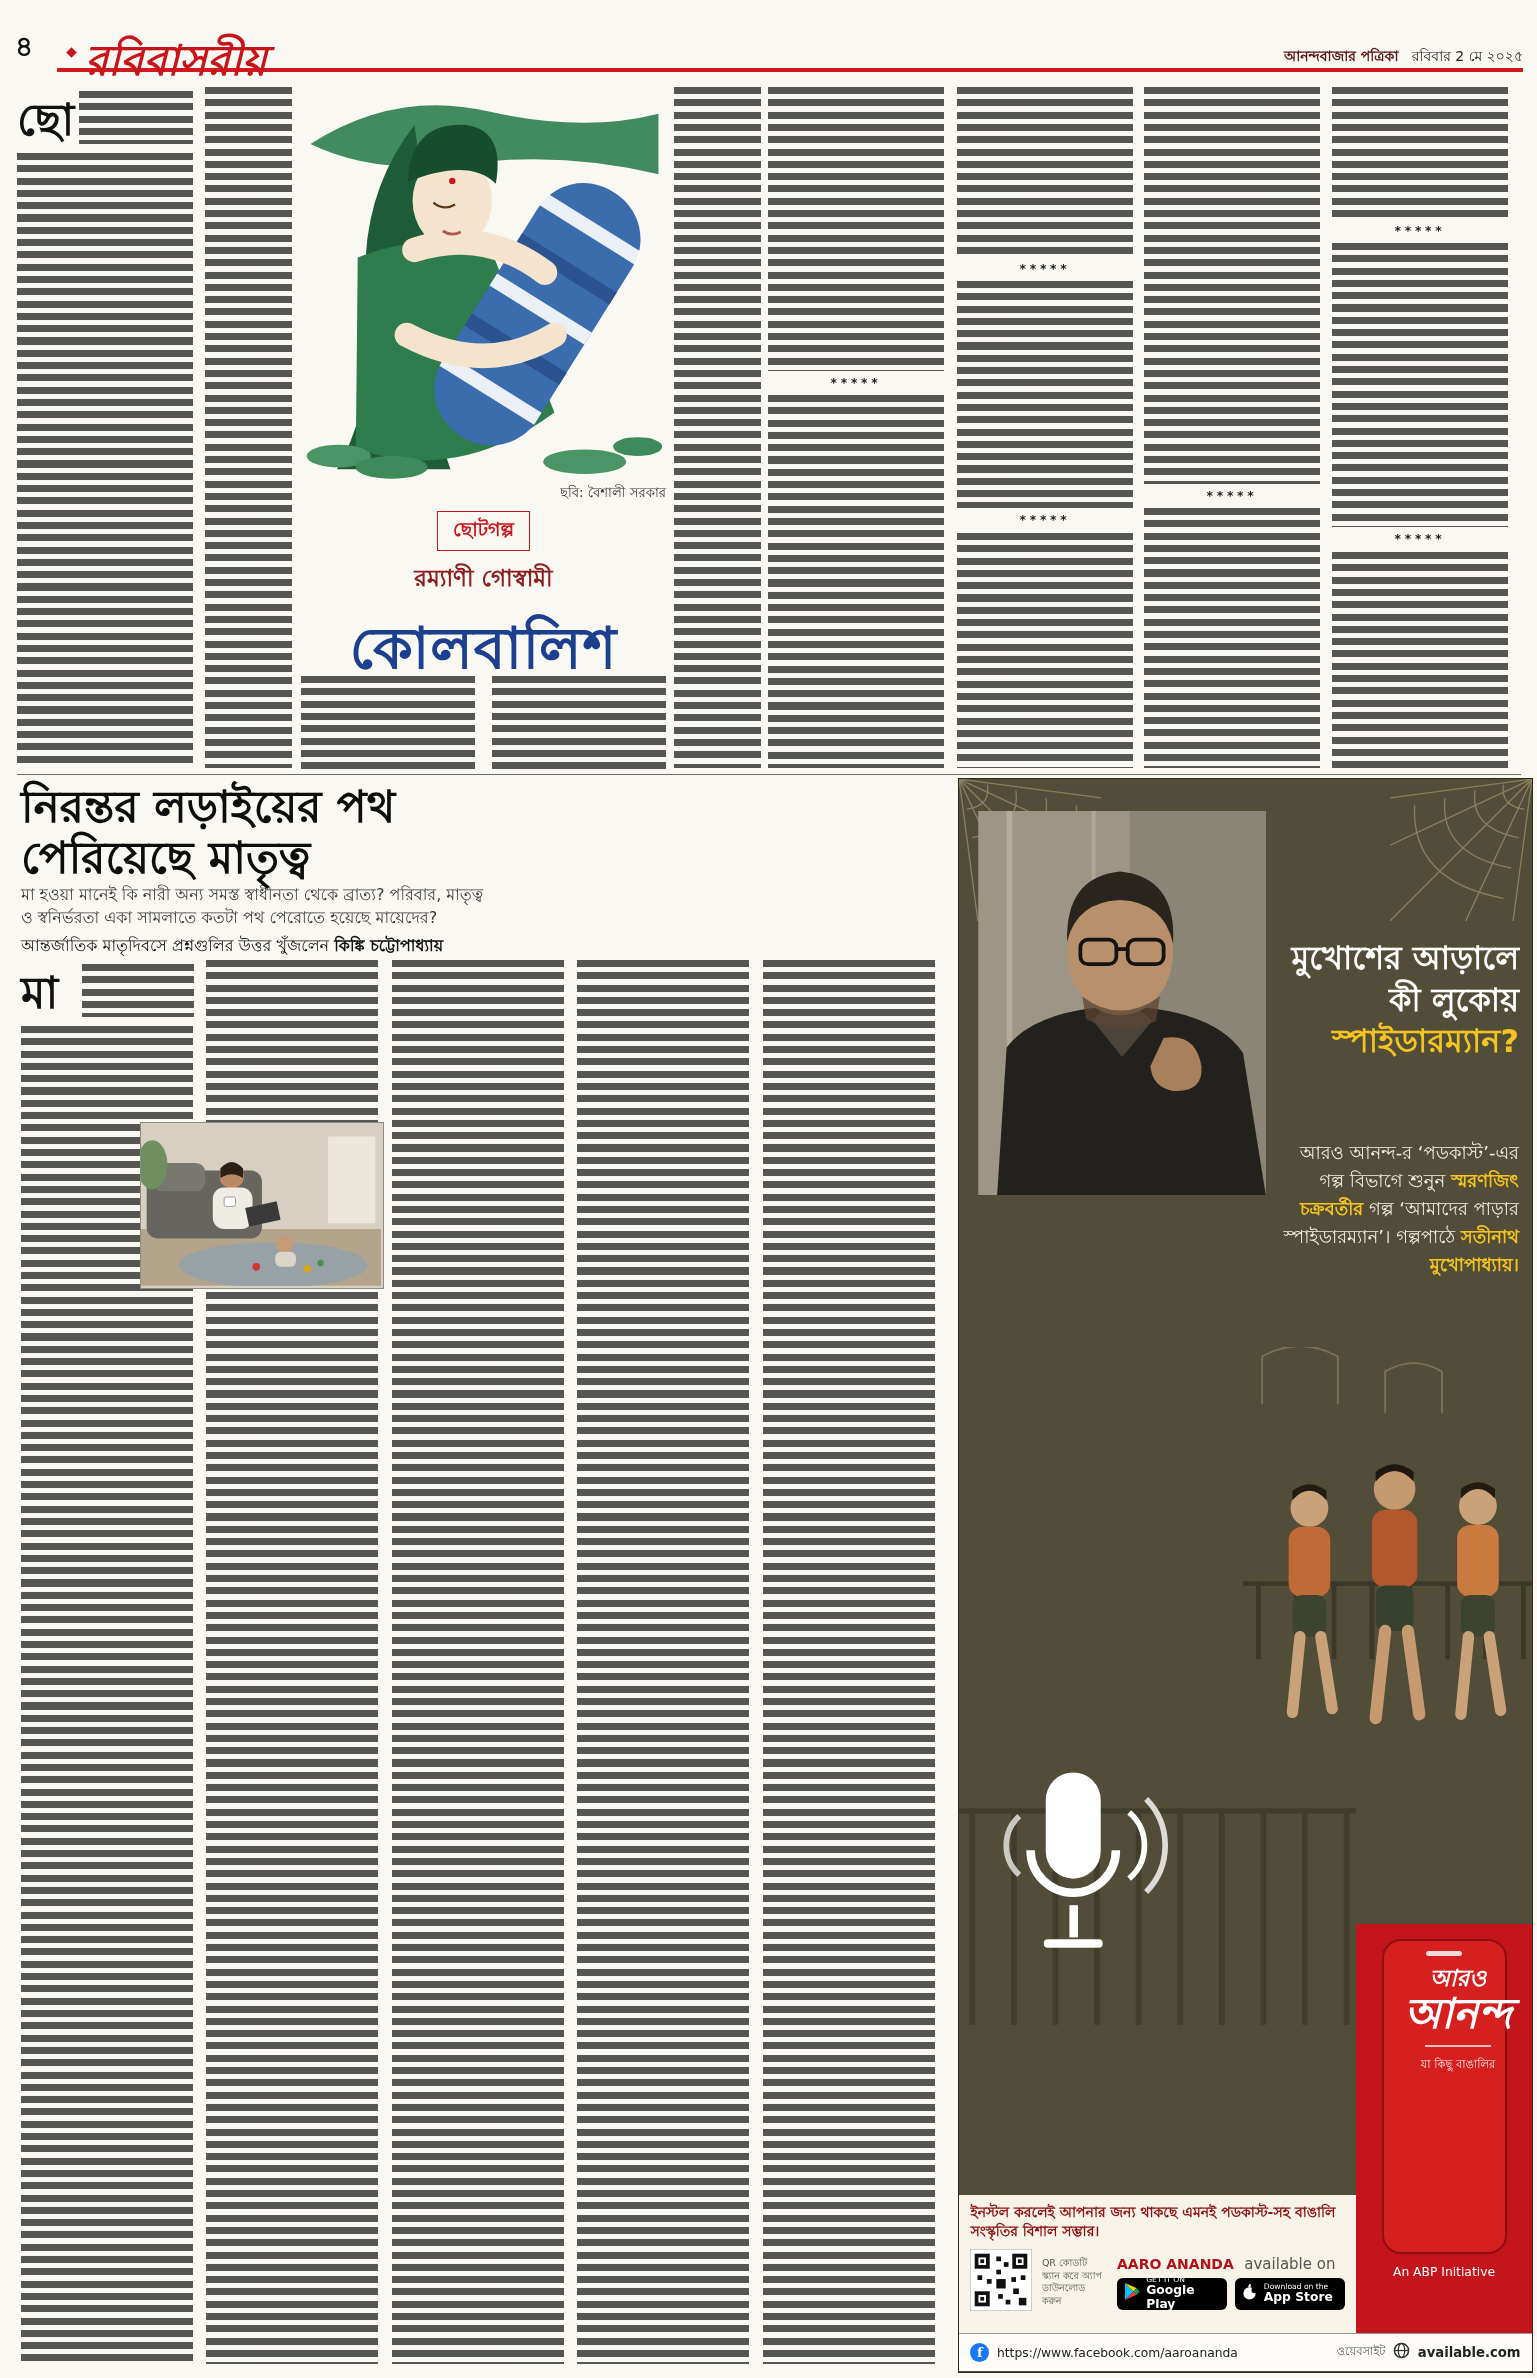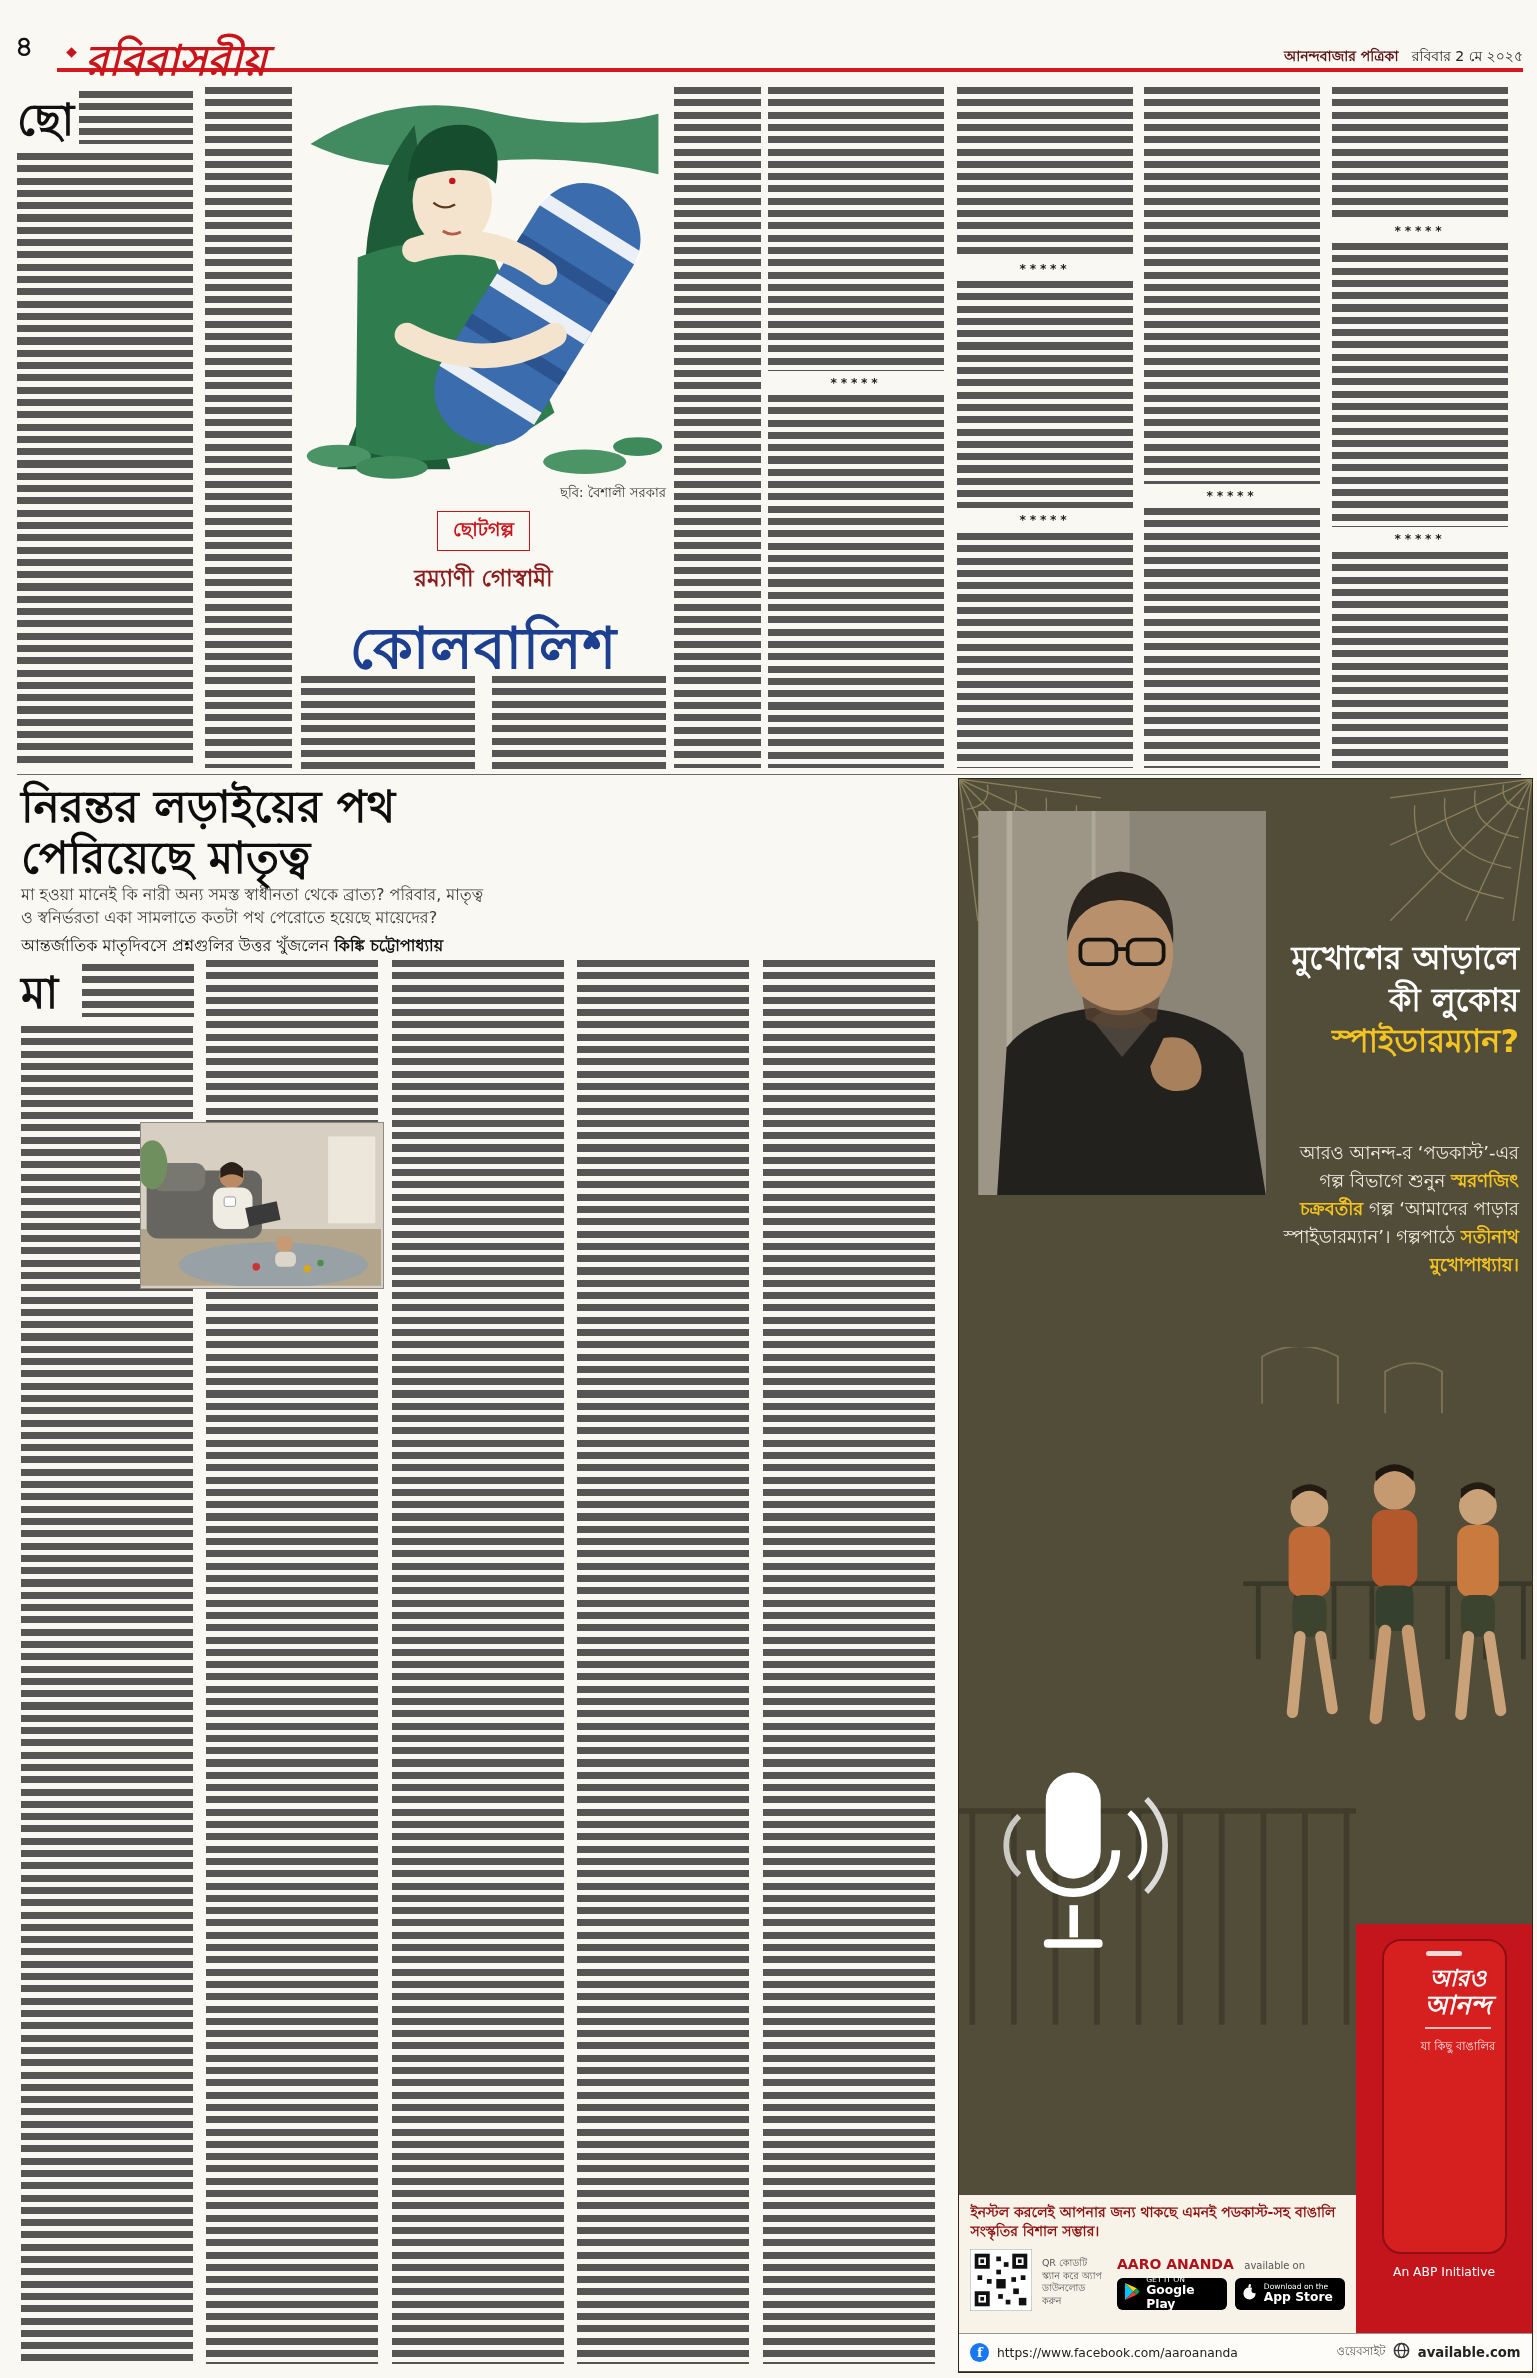--- a/index.html
+++ b/index.html
@@ -25,32 +25,32 @@
   .byline b{font-weight:700;}
   .ad{background:#514d38;border:0.9px solid #2c2a1f;}
   .ad-headline{font-weight:700;font-size:32px;line-height:1.3;color:#ffffff;}
   .ad-headline-y{font-weight:700;font-size:32px;line-height:1.3;color:#f3c321;}
   .ad-body{font-size:18px;line-height:1.55;color:#f3efe2;}
   .ad-body .y{color:#f3c321;font-weight:700;}
   .band{background:#f7f3e8;}
   .install{font-size:14px;line-height:1.4;font-weight:700;color:#8d1212;}
   .qr-caption{font-size:9.5px;line-height:1.35;color:#555;}
   .brand-red{font-weight:700;color:#b0111a;font-size:14px;}
-  .avail{font-size:10px;color:#555;margin-left:5.7px;}
+  .avail{font-size:15px;color:#555;margin-left:5.7px;}
   .badge{display:flex;align-items:center;gap:6.6px;background:#000;color:#fff;border-radius:5.7px;
          width:110px;height:32px;padding:0 7.6px;box-sizing:border-box;}
   .badge .t1{font-size:7.6px;line-height:1;}
   .badge .t2{font-size:12.3px;line-height:1.1;font-weight:700;}
   .red-panel{background:#c4151c;}
   .phone{background:#d6201f;border:2.8px solid #8e0f13;border-radius:19px;box-sizing:border-box;
          display:flex;flex-direction:column;align-items:center;padding-top:24.6px;position:relative;}
   .phone .notch{position:absolute;top:9.5px;left:50%;transform:translateX(-50%);
          width:36px;height:5.7px;border-radius:2.8px;background:#f4d9d9;}
   .phone .l1{font-size:23px;font-weight:700;font-style:italic;color:#fff;line-height:1.1;}
-  .phone .l2{font-size:26px;font-weight:700;font-style:italic;color:#fff;line-height:1.1;}
+  .phone .l2{font-size:42px;font-weight:700;font-style:italic;color:#fff;line-height:1.1;}
   .phone .tag{font-size:11.4px;color:#ffe9e9;margin-top:9.5px;}
   .abp{font-size:12.3px;color:#fff;text-align:center;margin-top:11.4px;}
   .strip{background:#fdfcf8;border-top:0.9px solid #9a988e;display:flex;align-items:center;
          gap:7.6px;padding:0 11.4px;box-sizing:border-box;}
   .strip .url{font-size:12.3px;color:#222;}
   .strip .web{font-size:13.2px;font-weight:700;color:#222;}
   .strip .weblabel{font-size:11.4px;color:#555;margin-left:auto;}
   .fbicon{width:19px;height:19px;border-radius:50%;background:#1877f2;color:#fff;
           font:700 13.2px/19px "DejaVu Serif",serif;text-align:center;flex:none;}
   .credit{font-size:13.2px;color:#333;text-align:right;}

